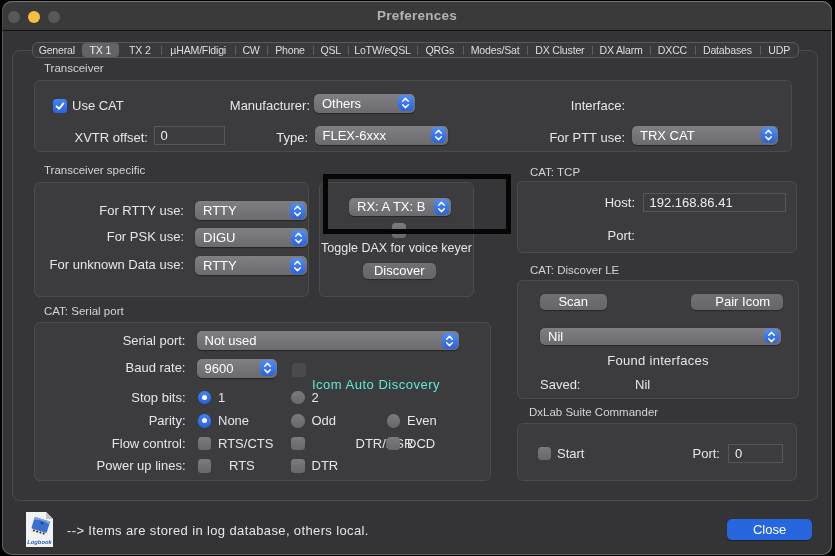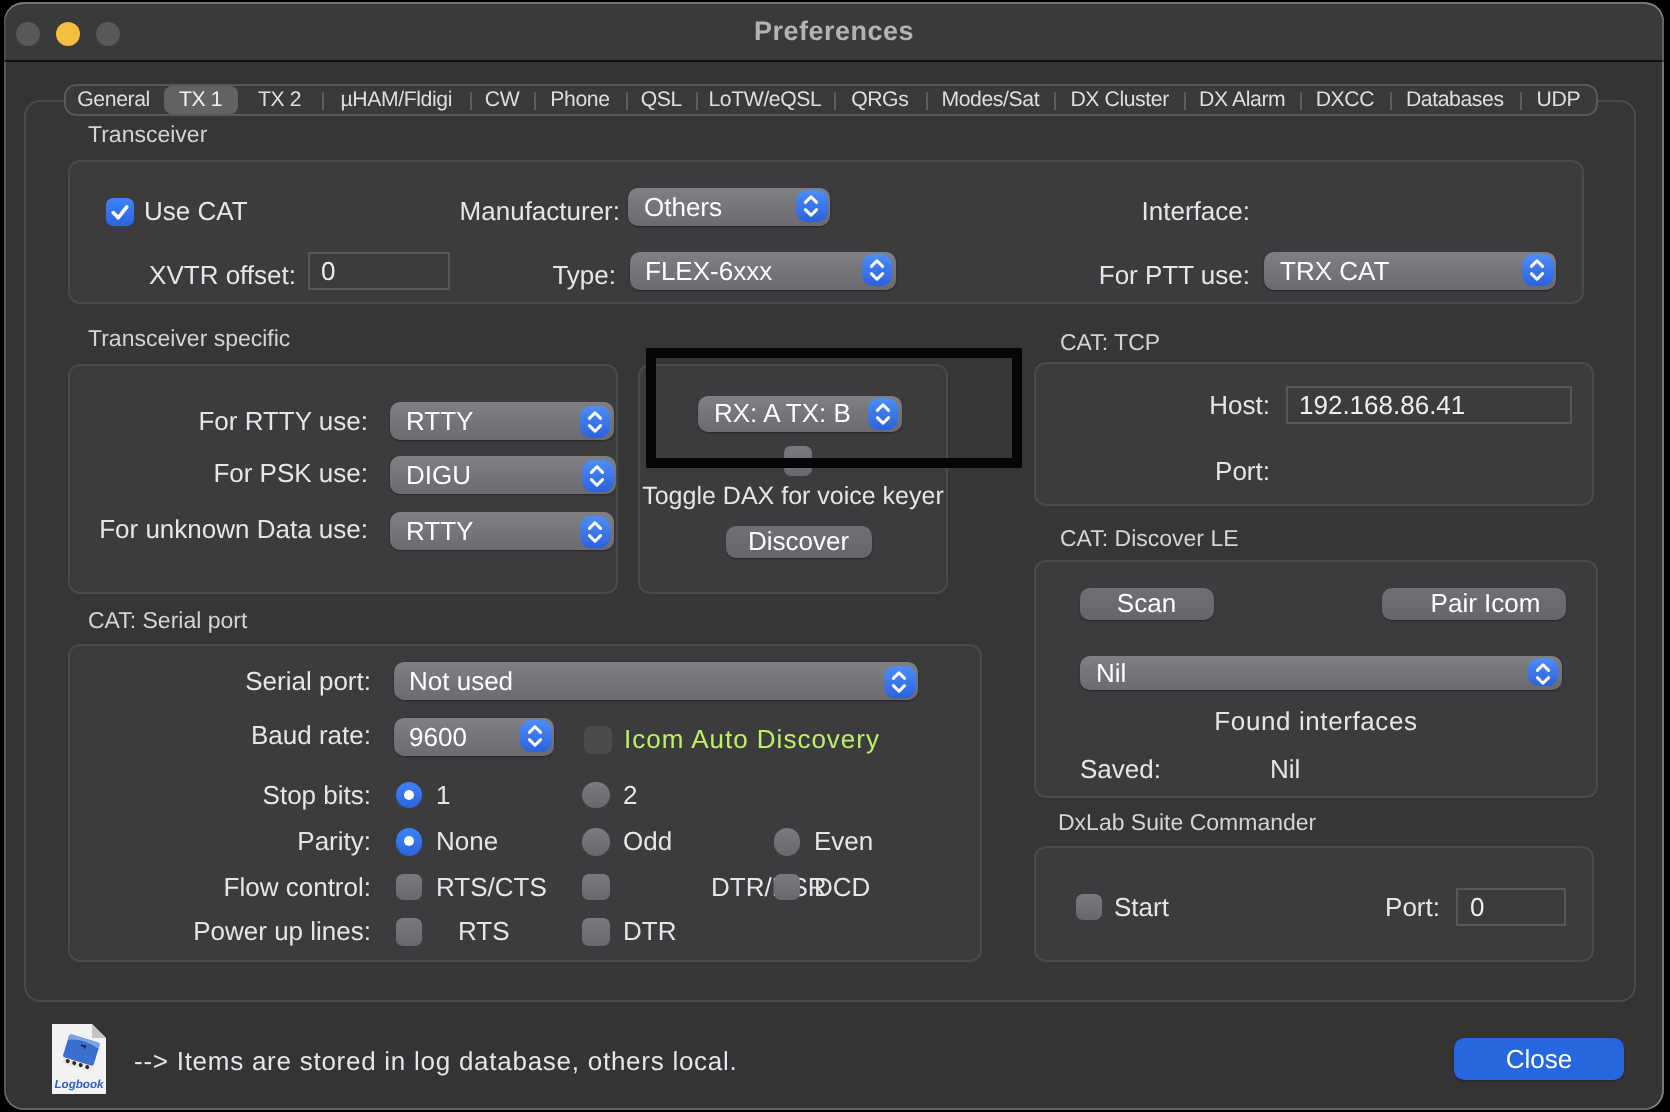--- a/index.html
+++ b/index.html
@@ -172,21 +172,21 @@
           <path d="M1.7 4.2 L4.5 1.4 L7.3 4.2 M1.7 7.8 L4.5 10.6 L7.3 7.8" stroke="#fff" stroke-width="1.5" fill="none" stroke-linecap="round" stroke-linejoin="round"></path>
         </svg>
       </span></div>
   <div class="lbl rlbl" style="left:83.5px;top:360px;width:100px;">Baud rate:</div>
   <div class="popup" style="left:194.5px;top:357.5px;width:80.5px;">9600<span class="chev">
         <svg width="9" height="12" viewBox="0 0 9 12">
           <path d="M1.7 4.2 L4.5 1.4 L7.3 4.2 M1.7 7.8 L4.5 10.6 L7.3 7.8" stroke="#fff" stroke-width="1.5" fill="none" stroke-linecap="round" stroke-linejoin="round"></path>
         </svg>
       </span></div>
   <div class="cb dis" style="left:290px;top:362px;"></div>
-  <div class="lbl" style="left:310px;top:362px;color:#bef264;letter-spacing:0.5px;">Icom Auto Discovery</div>
+  <div class="lbl" style="left:310px;top:377px;color:#5eead4;letter-spacing:0.5px;">Icom Auto Discovery</div>
   <div class="lbl rlbl" style="left:83.5px;top:389.5px;width:100px;">Stop bits:</div>
   <div class="radio sel" style="left:195.5px;top:389.5px;"></div>
   <div class="lbl" style="left:216px;top:389.5px;">1</div>
   <div class="radio" style="left:289px;top:389.5px;"></div>
   <div class="lbl" style="left:309.5px;top:389.5px;">2</div>
   <div class="lbl rlbl" style="left:83.5px;top:413px;width:100px;">Parity:</div>
   <div class="radio sel" style="left:195.5px;top:413px;"></div>
   <div class="lbl" style="left:216px;top:413px;">None</div>
   <div class="radio" style="left:289px;top:413px;"></div>
   <div class="lbl" style="left:309.5px;top:413px;">Odd</div>

